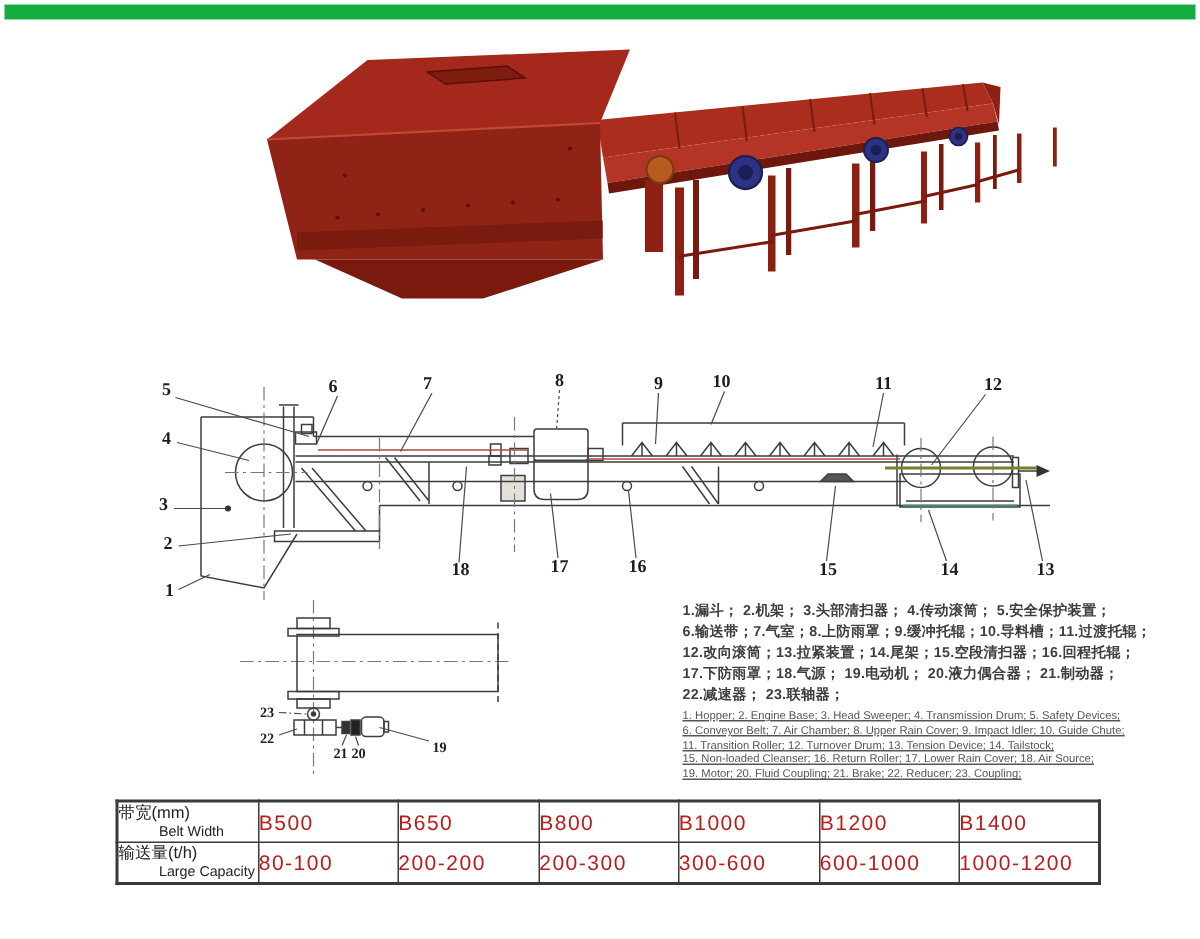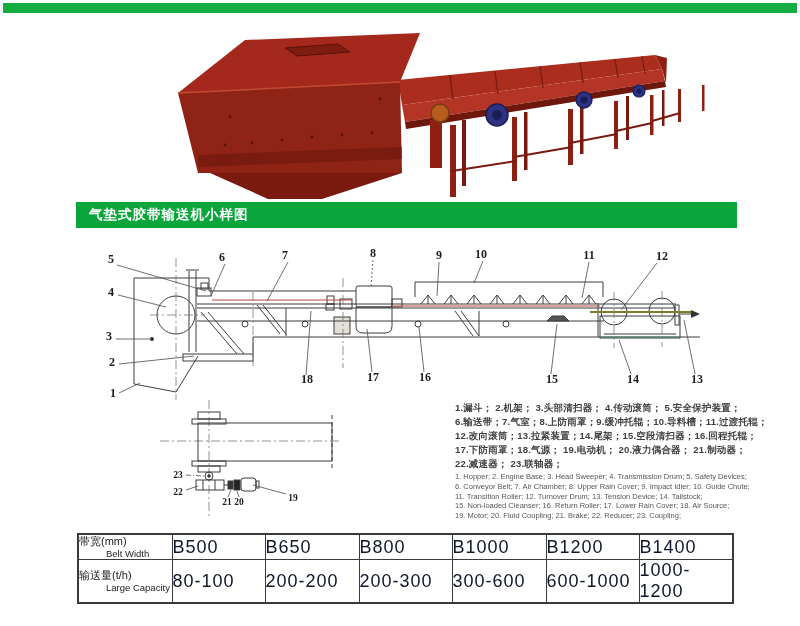--- a/index.html
+++ b/index.html
@@ -11,29 +11,29 @@
   .banner span{display:block;padding-left:13px;line-height:26px;color:#fff;
         font-size:13.5px;font-weight:bold;letter-spacing:1px;}
   .photo{left:150px;top:25px;width:560px;height:175px;}
   .diag{left:80px;top:235px;width:680px;height:300px;}
   svg text.co{font-family:"Liberation Serif",serif;font-size:12px;font-weight:bold;fill:#1d1d1d;text-anchor:middle;}
   svg text.cod{font-family:"Liberation Serif",serif;font-size:9.5px;font-weight:bold;fill:#1d1d1d;text-anchor:middle;}
   .partscn{left:455px;top:401px;width:344px;color:#3e3e3e;font-size:9.5px;font-weight:bold;
         line-height:14px;letter-spacing:.2px;}
   .partscn div{white-space:nowrap;}
   .partsen{left:455px;top:472px;width:344px;color:#565656;font-size:7.5px;line-height:9.8px;}
-  .partsen div{white-space:nowrap;}
+  .partsen div{white-space:nowrap;text-decoration:underline;}
   table.spec{left:77px;top:533px;width:655px;height:57px;border-collapse:collapse;
         table-layout:fixed;position:absolute;}
   table.spec td{border:1px solid #3a3a3a;vertical-align:middle;padding:0;}
   table.spec{border:2px solid #3a3a3a;}
   td.hd{text-align:left;padding-left:6px;}
   .hcn{font-size:11px;color:#222;line-height:13px;}
   .hen{font-size:9.5px;color:#222;line-height:11px;margin-left:27px;}
-  td.val{font-size:18px;color:#0f172a;letter-spacing:1px;}
+  td.val{font-size:14px;color:#b91c1c;letter-spacing:1px;}
 </style>
 </head>
 <body>
 
 <div class="page">
 
   <div class="abs topbar"></div>
 
   <svg class="abs photo" viewBox="0 0 560 175">
 
@@ -98,23 +98,20 @@
     <g>
       <circle cx="347" cy="90" r="11" fill="#2e3282" stroke="#1b1e55" stroke-width="1.5"></circle>
       <circle cx="347" cy="90" r="5" fill="#1b1e55"></circle>
       <circle cx="434" cy="75" r="8" fill="#2e3282" stroke="#1b1e55" stroke-width="1.3"></circle>
       <circle cx="434" cy="75" r="3.5" fill="#1b1e55"></circle>
       <circle cx="489" cy="66" r="6" fill="#2e3282" stroke="#1b1e55" stroke-width="1.1"></circle>
       <circle cx="489" cy="66" r="2.5" fill="#1b1e55"></circle>
     </g>
   </svg>
 
-  <div class="abs banner">
-    <span>气垫式胶带输送机小样图</span>
-  </div>
 
   <svg class="abs diag" viewBox="80 235 680 300">
     <g stroke="#3d3d3d" stroke-width="1" fill="none">
 
       <path d="M134,278 L209,278 M134,278 L134,384 L176,392 L198,356 M209,278 L209,291"></path>
       <circle cx="176" cy="315" r="19"></circle>
       <path d="M189,271 L189,352 M196,271 L196,352 M186,270 L199,270"></path>
       <rect x="197" y="288" width="14" height="8"></rect>
         <rect x="201" y="283" width="7" height="6"></rect>
 

